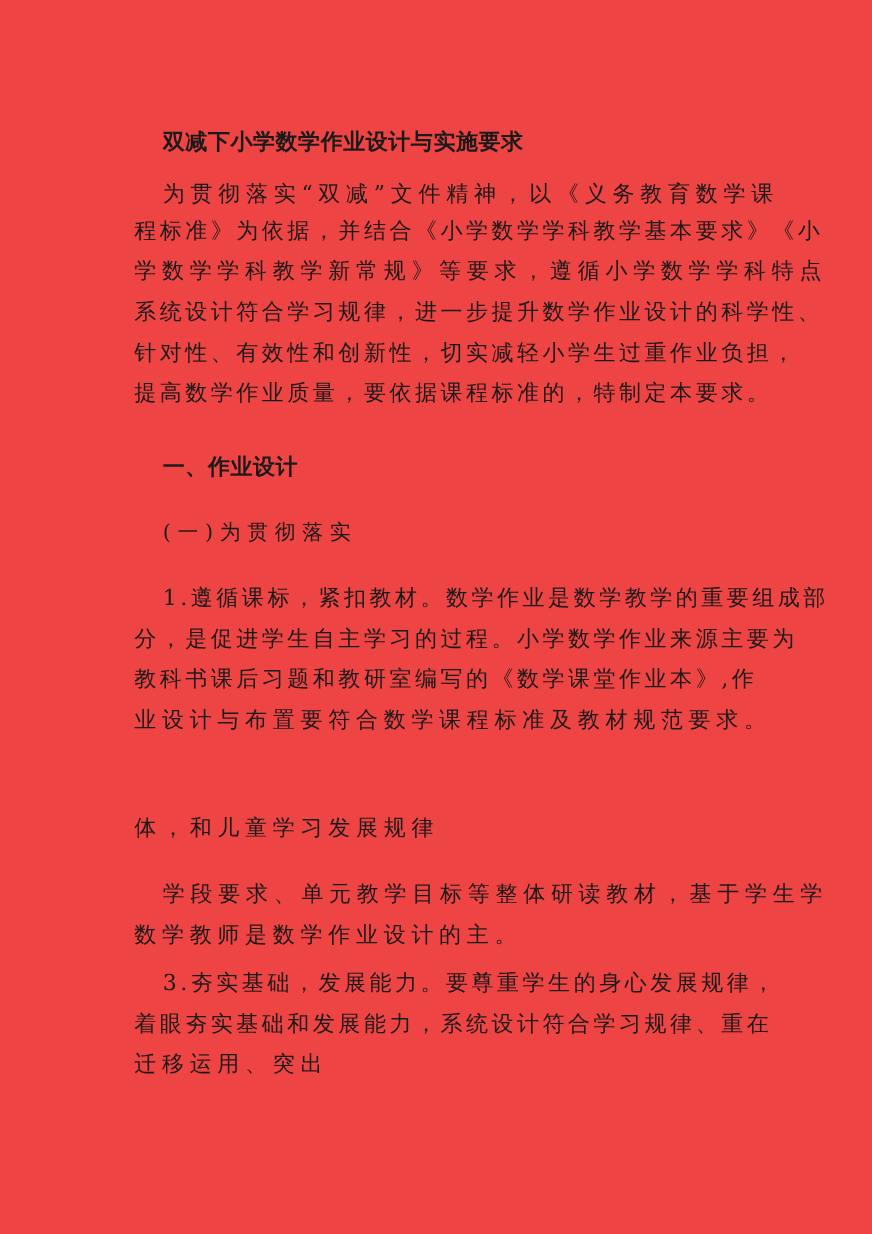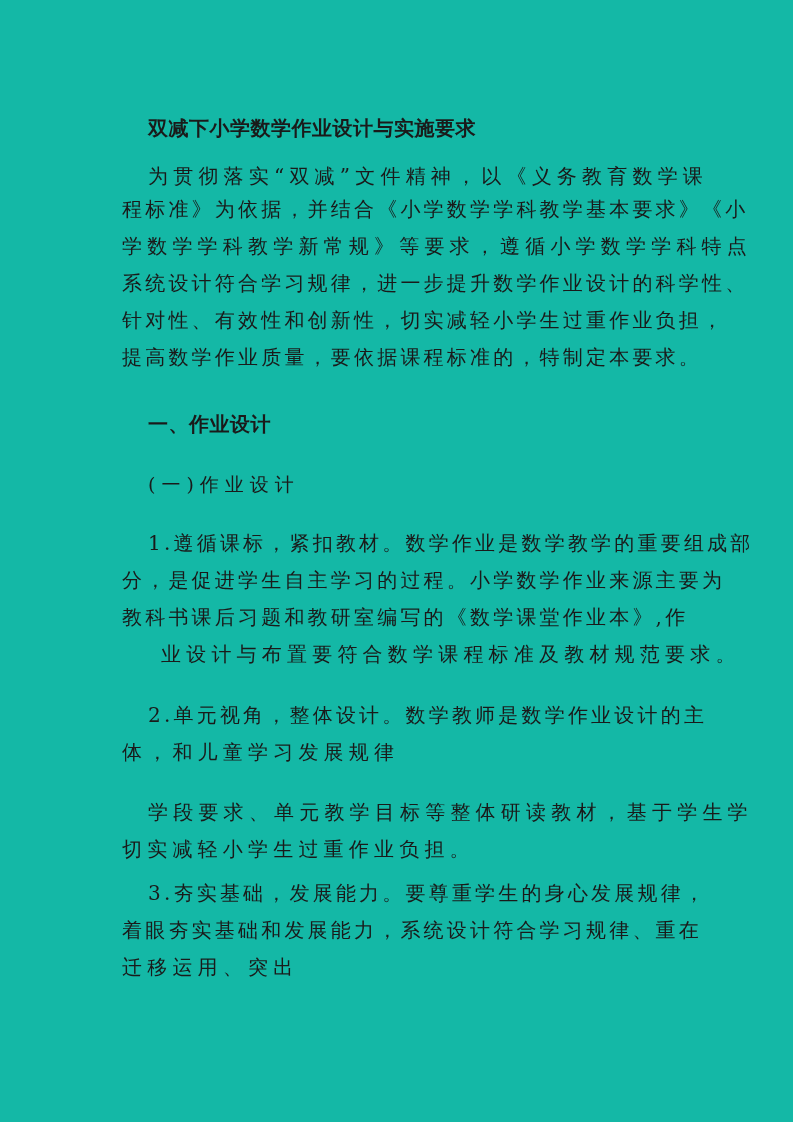--- a/index.html
+++ b/index.html
@@ -1,18 +1,18 @@
 <!DOCTYPE html>
 <html><head>
 <meta charset="utf-8">
 <style>
   html, body { margin: 0; padding: 0; background: #ffffff; }
   body { width: 793px; height: 1122px; position: relative; overflow: hidden;
          font-family: "DejaVu Serif", "Liberation Serif", serif; color: #1a1a1a; }
-  .page { position: absolute; left: 0; top: 0; width: 793px; height: 1122px; background: #14b8a6; }
+  .page { position: absolute; left: 0; top: 0; width: 793px; height: 1122px; background: #ef4444; }
   .line { position: absolute; left: 122px; width: 552px; font-size: 20px; line-height: 24px;
           white-space: nowrap; letter-spacing: 5.2px; }
   .indent { left: 148px; width: 526px; }
   .title { position: absolute; left: 148px; top: 116px; font-size: 20px; line-height: 24px;
            font-weight: bold; font-family: "DejaVu Sans", "Liberation Sans", sans-serif; letter-spacing: 0.5px; }
   .h1 { position: absolute; left: 148px; top: 412px; font-size: 20px; line-height: 24px;
         font-weight: bold; font-family: "DejaVu Sans", "Liberation Sans", sans-serif; letter-spacing: 0.5px; }
   .h2 { position: absolute; left: 148px; top: 472px; font-size: 19px; line-height: 24px; letter-spacing: 6px; }
   .tight { letter-spacing: 3.2px; }
 </style>
@@ -25,30 +25,29 @@
 
   <div class="line indent" style="top:164px;">为贯彻落实“双减”文件精神，以《义务教育数学课</div>
   <div class="line tight" style="top:197px;">程标准》为依据，并结合《小学数学学科教学基本要求》《小</div>
   <div class="line" style="top:234px;">学数学学科教学新常规》等要求，遵循小学数学学科特点</div>
   <div class="line tight" style="top:271px;">系统设计符合学习规律，进一步提升数学作业设计的科学性、</div>
   <div class="line tight" style="top:308px;">针对性、有效性和创新性，切实减轻小学生过重作业负担，</div>
   <div class="line tight" style="top:345px;">提高数学作业质量，要依据课程标准的，特制定本要求。</div>
 
   <div class="h1">一、作业设计</div>
 
-  <div class="h2">(一)作业设计</div>
+  <div class="h2">(一)为贯彻落实</div>
 
   <div class="line indent tight" style="top:531px;">1.遵循课标，紧扣教材。数学作业是数学教学的重要组成部</div>
   <div class="line tight" style="top:568px;">分，是促进学生自主学习的过程。小学数学作业来源主要为</div>
   <div class="line tight" style="top:605px;">教科书课后习题和教研室编写的《数学课堂作业本》,作</div>
-  <div class="line" style="top:642px;margin-left:39px;">业设计与布置要符合数学课程标准及教材规范要求。</div>
+  <div class="line" style="top:642px;">业设计与布置要符合数学课程标准及教材规范要求。</div>
 
-  <div class="line indent tight" style="top:703px;">2.单元视角，整体设计。数学教师是数学作业设计的主</div>
   <div class="line" style="top:740px;">体，和儿童学习发展规律</div>
 
   <div class="line indent" style="top:800px;">学段要求、单元教学目标等整体研读教材，基于学生学</div>
-  <div class="line" style="top:837px;">切实减轻小学生过重作业负担。</div>
+  <div class="line" style="top:837px;">数学教师是数学作业设计的主。</div>
 
   <div class="line indent tight" style="top:881px;">3.夯实基础，发展能力。要尊重学生的身心发展规律，</div>
   <div class="line tight" style="top:918px;">着眼夯实基础和发展能力，系统设计符合学习规律、重在</div>
   <div class="line" style="top:955px;">迁移运用、突出</div>
 
 </div>
 
 </body></html>

